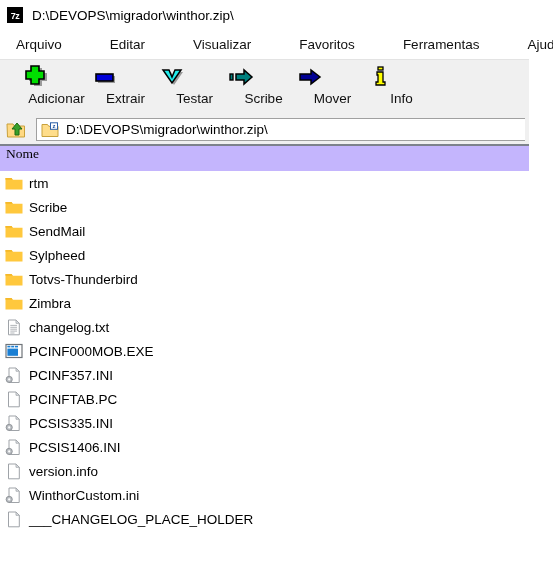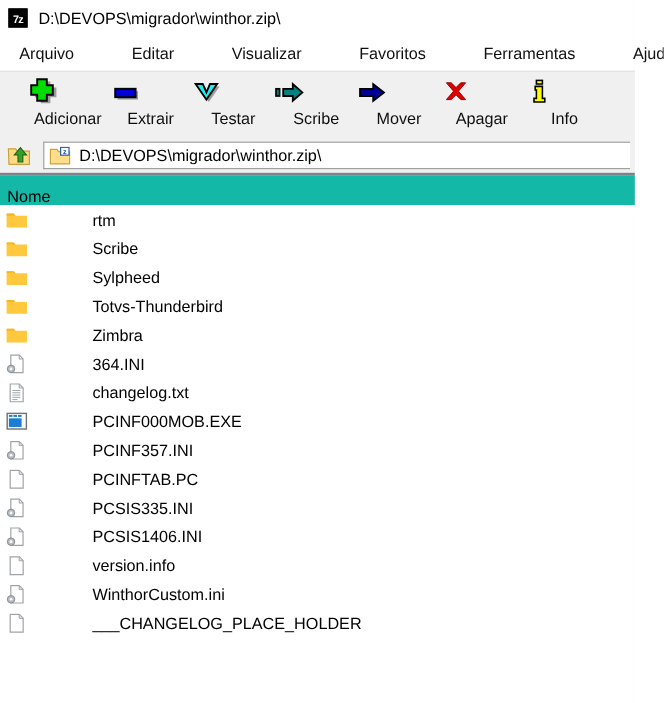--- a/index.html
+++ b/index.html
@@ -141,45 +141,45 @@
     margin-left: 7px;
     font-size: 13.5px;
     color: #000000;
     white-space: nowrap;
     overflow: hidden;
   }
 
   
   .list-header {
     height: 25px;
-    background: #14b8a6;
-    display: flex;
-    align-items: flex-end;
-    flex: 0 0 auto;
+    background: #c4b5fd;
+    display: flex;
+    align-items: flex-start;
+    flex: 0 0 auto;
+    font-family: Liberation Serif, serif;
   }
   .col-name {
     font-size: 13.5px;
     color: #000000;
     padding-left: 6px;
     cursor: default;
   }
 
   
   .filelist {
     flex: 1 1 auto;
     background: #ffffff;
     overflow: hidden;
   }
   .row {
     height: 24px;
     display: flex;
     align-items: center;
     padding-left: 4px;
     cursor: default;
-    gap: 48px;
   }
   .row-icon {
     width: 20px;
     height: 18px;
     flex: 0 0 auto;
     display: flex;
     align-items: center;
     justify-content: center;
   }
   .row-label {
@@ -253,28 +253,20 @@
 
     <div class="tb-btn">
       <div class="tb-icon">
         <svg width="28" height="26" viewBox="0 0 28 26">
           <path d="M3 10 h11 v-4 l9 7 l-9 7 v-4 h-11 z" fill="#000092" stroke="#000000" stroke-width="1.5" stroke-linejoin="miter"></path>
         </svg>
       </div>
       <div class="tb-label">Mover</div>
     </div>
 
-    <div class="tb-btn">
-      <div class="tb-icon">
-        <svg width="26" height="26" viewBox="0 0 26 26">
-          <path d="M5 5 L9 5 L13 9 L17 5 L21 5 L15 12 L21 19 L17 19 L13 15 L9 19 L5 19 L11 12 Z" fill="#e00000" stroke="#8c0000" stroke-width="0.8" stroke-linejoin="miter"></path>
-        </svg>
-      </div>
-      <div class="tb-label">Apagar</div>
-    </div>
 
     <div class="tb-btn">
       <div class="tb-icon">
         <svg width="26" height="26" viewBox="0 0 26 26">
           <rect x="11" y="3" width="5" height="3" fill="#ffff00" stroke="#000000" stroke-width="1.3"></rect>
           <path d="M10 8 h6 v10 h2 v3 h-9 v-3 h2 v-7 h-1 z" fill="#ffff00" stroke="#000000" stroke-width="1.3" stroke-linejoin="miter"></path>
         </svg>
       </div>
       <div class="tb-label">Info</div>
     </div>
@@ -319,20 +311,29 @@
     <div class="row">
       <div class="row-icon">
         <svg width="18" height="15" viewBox="0 0 18 15">
             <path d="M0.5 2 h6 l1.3 1.7 h9.7 v9.8 h-17 z" fill="#ffc83d"></path>
             <path d="M0.5 2 h6 l1.3 1.7 h-7.3 z" fill="#f5b829"></path>
           </svg>
       </div>
       <div class="row-label">Scribe</div>
     </div>
 
+    <div class="row">
+      <div class="row-icon">
+        <svg width="18" height="15" viewBox="0 0 18 15">
+            <path d="M0.5 2 h6 l1.3 1.7 h9.7 v9.8 h-17 z" fill="#ffc83d"></path>
+            <path d="M0.5 2 h6 l1.3 1.7 h-7.3 z" fill="#f5b829"></path>
+          </svg>
+      </div>
+      <div class="row-label">SendMail</div>
+    </div>
 
     <div class="row">
       <div class="row-icon">
         <svg width="18" height="15" viewBox="0 0 18 15">
             <path d="M0.5 2 h6 l1.3 1.7 h9.7 v9.8 h-17 z" fill="#ffc83d"></path>
             <path d="M0.5 2 h6 l1.3 1.7 h-7.3 z" fill="#f5b829"></path>
           </svg>
       </div>
       <div class="row-label">Sylpheed</div>
     </div>
@@ -350,31 +351,20 @@
     <div class="row">
       <div class="row-icon">
         <svg width="18" height="15" viewBox="0 0 18 15">
             <path d="M0.5 2 h6 l1.3 1.7 h9.7 v9.8 h-17 z" fill="#ffc83d"></path>
             <path d="M0.5 2 h6 l1.3 1.7 h-7.3 z" fill="#f5b829"></path>
           </svg>
       </div>
       <div class="row-label">Zimbra</div>
     </div>
 
-    <div class="row">
-      <div class="row-icon">
-        <svg width="18" height="17" viewBox="0 0 18 17">
-          <path d="M4 1 h7 l3.2 3.2 v11.3 h-10.2 z" fill="#ffffff" stroke="#9fa3a8" stroke-width="1"></path>
-          <path d="M11 1 v3.2 h3.2 z" fill="#e4e6e9" stroke="#9fa3a8" stroke-width="0.8"></path>
-          <circle cx="4.2" cy="12.4" r="3.1" fill="#b9bdc2" stroke="#85898e" stroke-width="0.8"></circle>
-          <circle cx="4.2" cy="12.4" r="1.1" fill="#ffffff"></circle>
-        </svg>
-      </div>
-      <div class="row-label">364.INI</div>
-    </div>
 
     <div class="row">
       <div class="row-icon">
         <svg width="18" height="17" viewBox="0 0 18 17">
           <path d="M3.5 1 h7.5 l3.3 3.3 v11.5 h-10.8 z" fill="#ffffff" stroke="#9fa3a8" stroke-width="1"></path>
           <path d="M11 1 v3.3 h3.3 z" fill="#e4e6e9" stroke="#9fa3a8" stroke-width="0.8"></path>
           <g stroke="#9fa3a8" stroke-width="0.8">
             <line x1="5.3" y1="6.4" x2="12" y2="6.4"></line>
             <line x1="5.3" y1="8.3" x2="12" y2="8.3"></line>
             <line x1="5.3" y1="10.2" x2="12" y2="10.2"></line>

